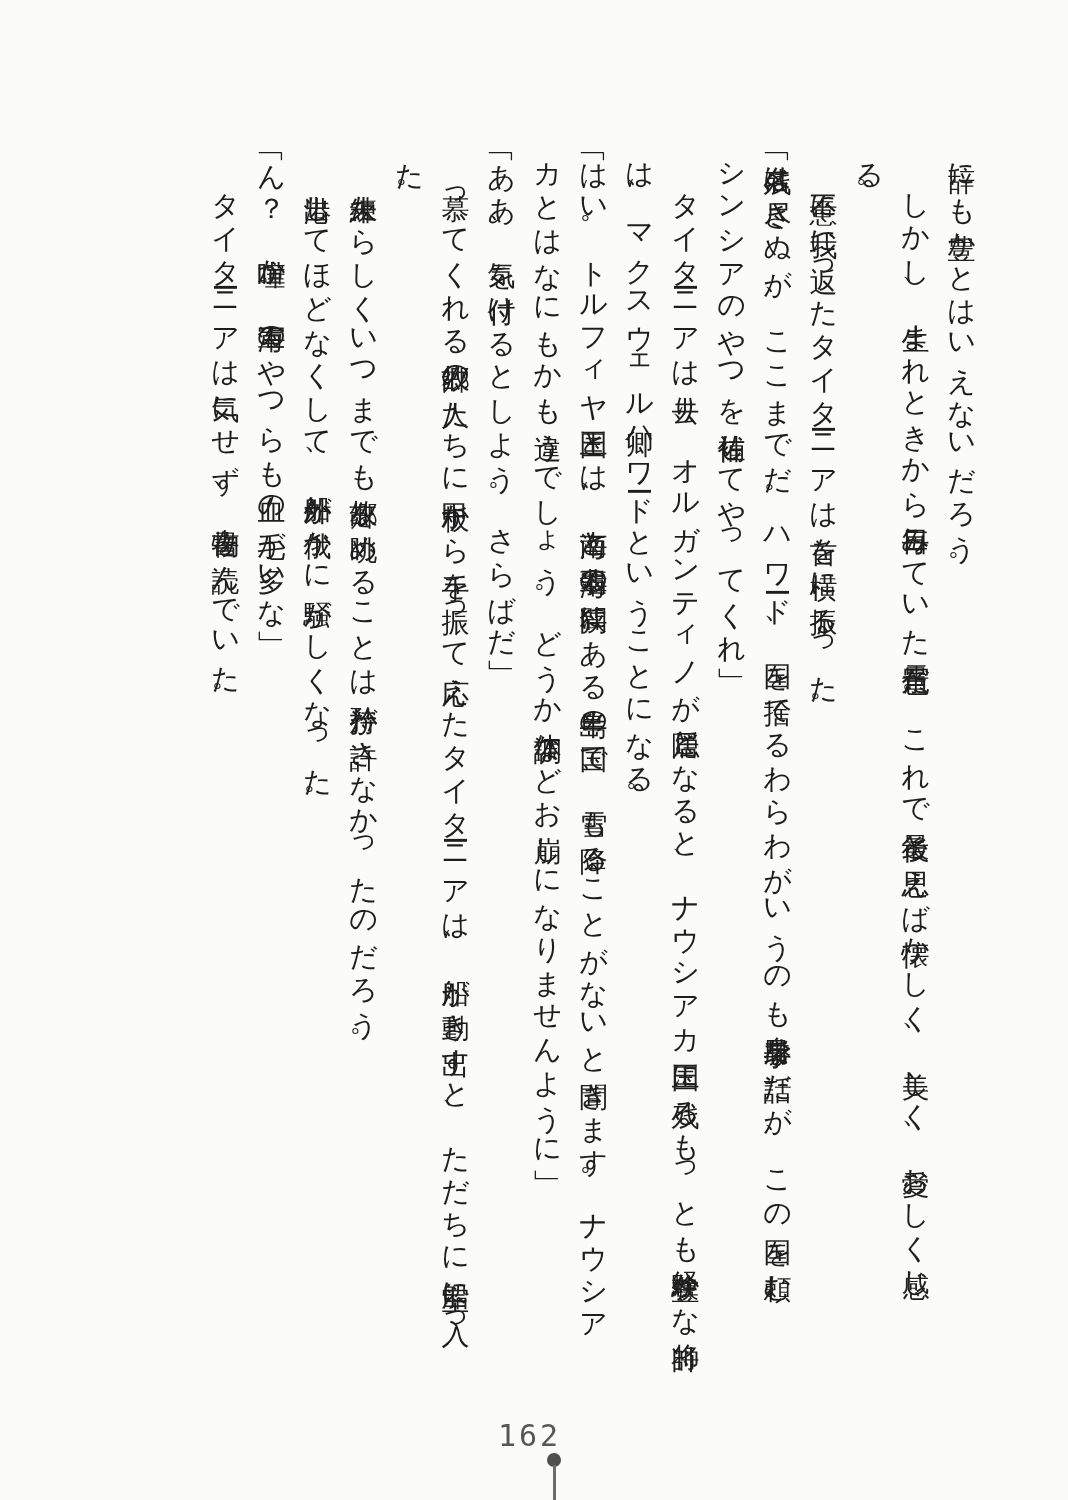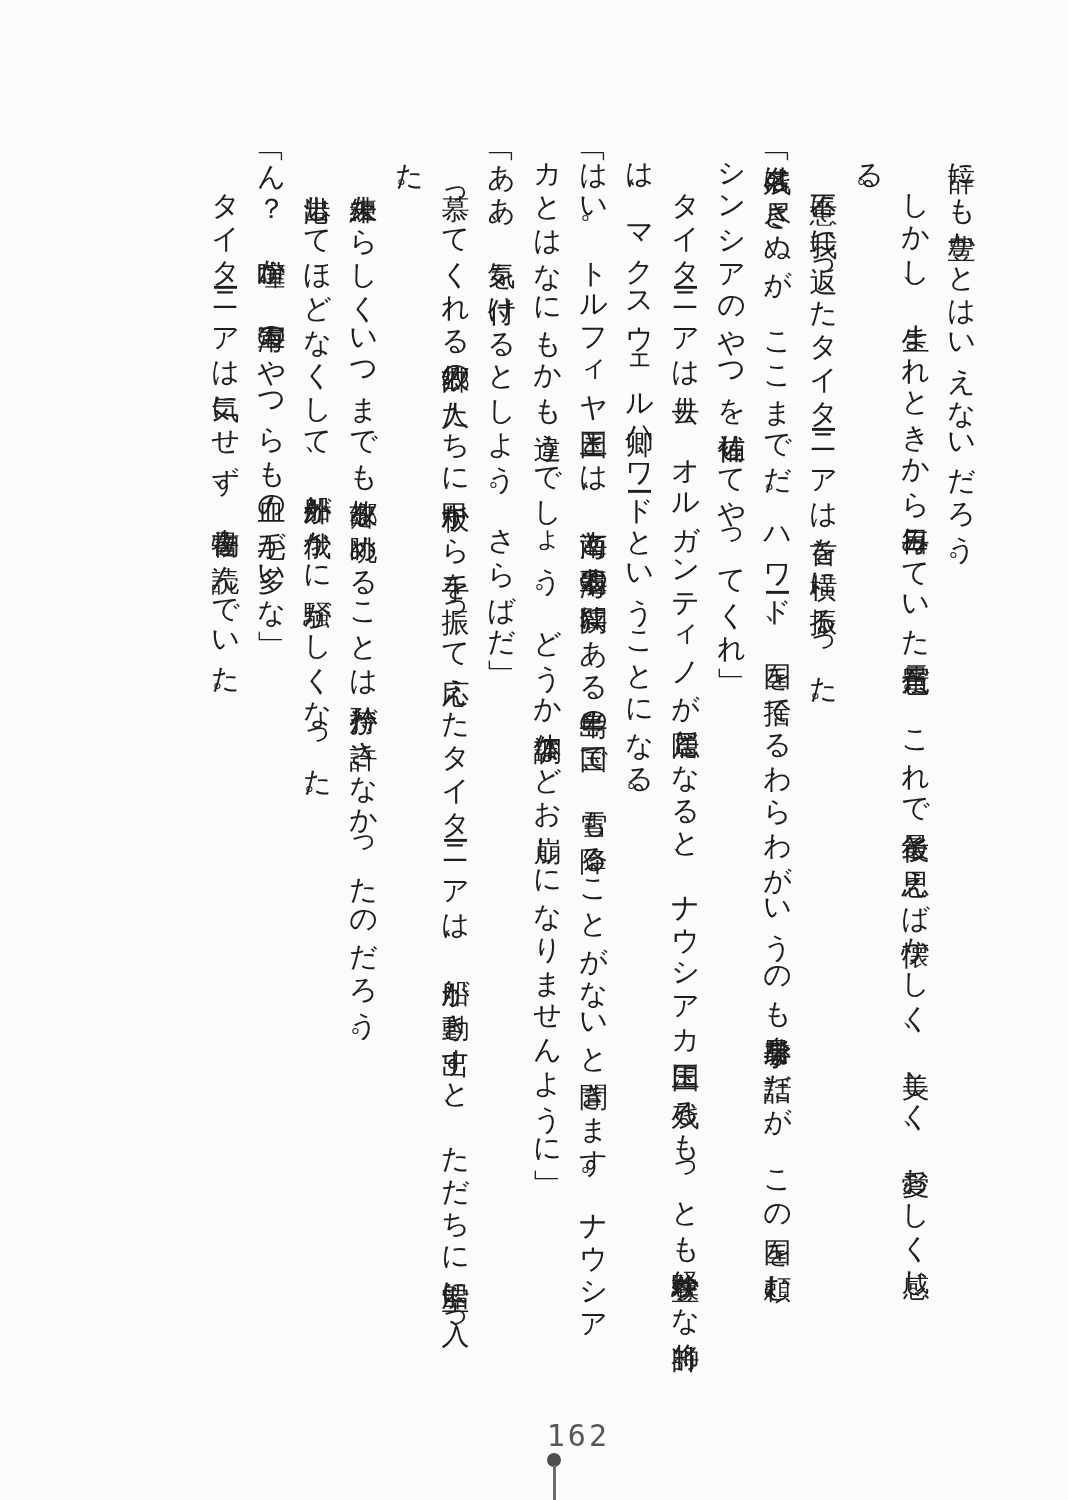--- a/index.html
+++ b/index.html
@@ -35,21 +35,21 @@
   }
   .text-block p {
     margin: 0;
   }
   
   .page-number {
     position: absolute;
     top: 1418px;
     left: 498px;
     width: 112px;
-    text-align: right;
+    text-align: left;
     font-family: "DejaVu Sans Mono", "Liberation Mono", monospace;
     font-size: 30px;
     letter-spacing: 3px;
     color: var(--muted);
   }
   .footer-dot {
     position: absolute;
     top: 1453px;
     left: 547px;
     width: 14px;

